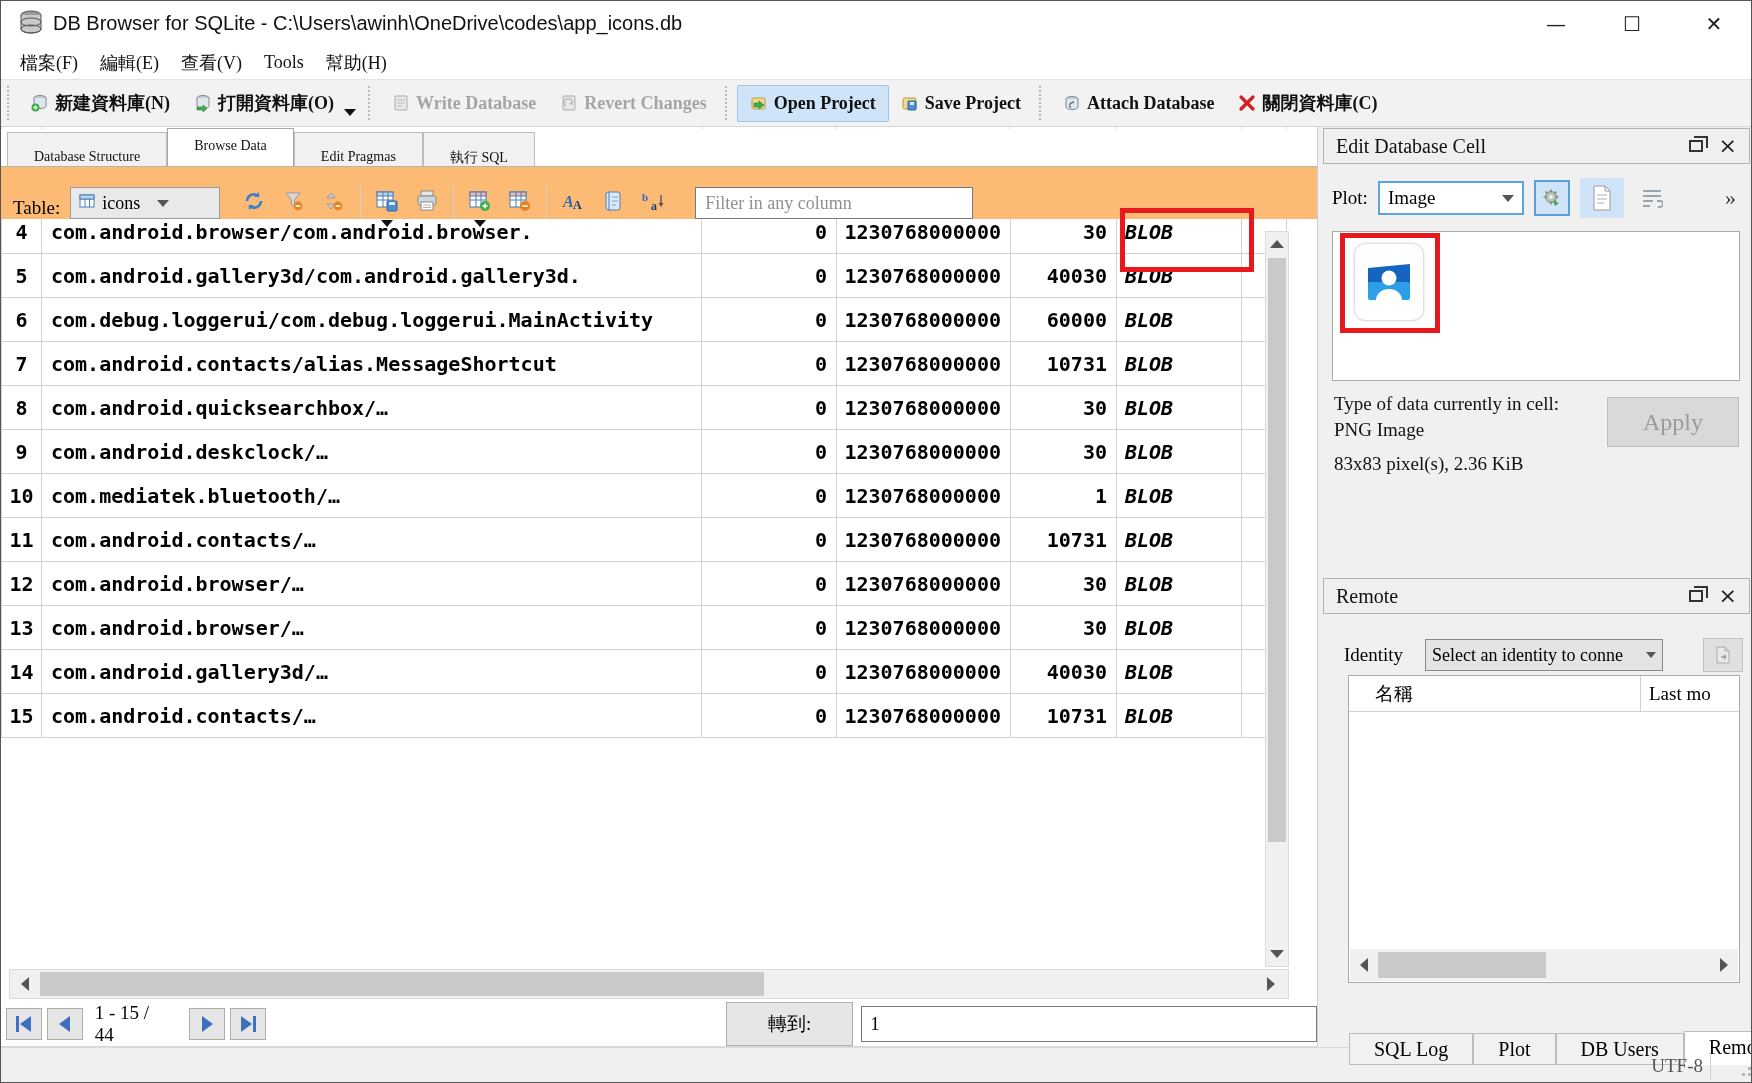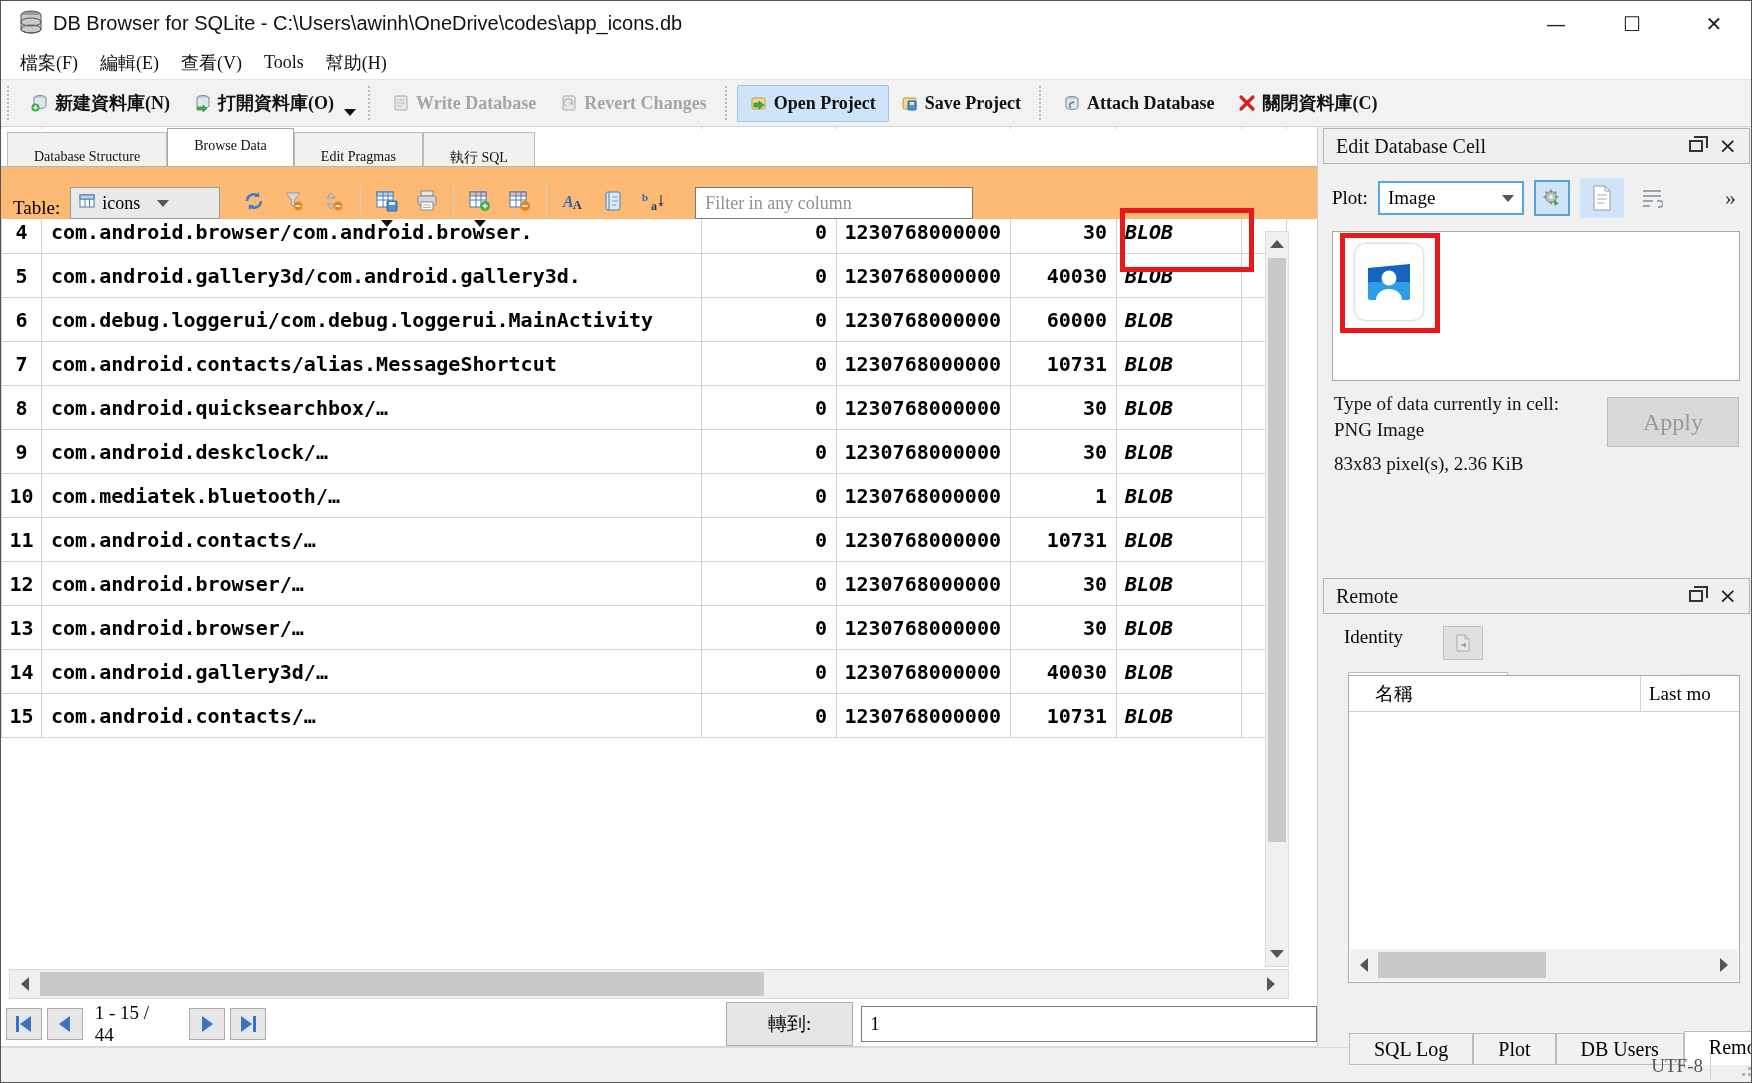--- a/index.html
+++ b/index.html
@@ -86,21 +86,21 @@
   .mode-select .carett { margin-left:auto; width:0;height:0;border-left:6px solid transparent;border-right:6px solid transparent;border-top:7px solid #555; }
   .sq-btn { width:36px; height:36px; display:flex; align-items:center; justify-content:center; }
   .sq-btn.framed { border:2px solid #5aa0d8; background:#cfe4f8; }
   .sq-btn.lit { background:#cfe4f8; width:44px; height:40px; }
   .preview { left:14px; top:104px; width:408px; height:150px; background:#fff; border:1px solid #a9a9a9; }
   .icon-tile { position:absolute; left:22px; top:12px; width:68px; height:76px; background:#fff; border-radius:10px; box-shadow:0 0 3px rgba(0,0,0,.35); display:flex; align-items:center; justify-content:center; }
   .redbox { position:absolute; border:5px solid #e8191c; }
   .apply-btn { position:absolute; right:14px; top:270px; width:132px; height:50px; background:#d9d9d9; border:1px solid #bdbdbd; color:#9a9a9a; font-size:24px; display:flex; align-items:center; justify-content:center; }
   .info-line { position:absolute; left:16px; font-size:19px; color:#111; }
 
-  .identity-row { display:flex; align-items:flex-start; margin:12px 10px 0 26px; gap:22px; font-size:19px; }
+  .identity-row { display:flex; align-items:center; margin:24px 10px 0 26px; gap:22px; font-size:19px; }
   .id-select { width:238px; height:32px; border:1px solid #8a8a8a; background:#e4e4e4; display:flex; align-items:center; font-size:18px; padding:0 6px; overflow:hidden; white-space:nowrap; }
   .id-select .carett { margin-left:auto; width:0;height:0;border-left:5px solid transparent;border-right:5px solid transparent;border-top:6px solid #555; flex:0 0 auto; }
   .id-btn { width:40px; height:34px; background:#e0e0e0; border:1px solid #c2c2c2; margin-left:18px; display:flex; align-items:center; justify-content:center; }
   .rtabs { display:flex; align-items:flex-end; margin:12px 10px 0 30px; position:relative; }
   .rtab { font-size:19px; padding:5px 18px; border:1px solid #bdbdbd; border-bottom:none; background:#f1f1f1; height:32px; white-space:nowrap; overflow:hidden; }
   .rtab.active { background:#fff; height:36px; padding-top:8px; }
   .rtab-scroll { width:26px; height:34px; background:#e3e3e3; display:flex; align-items:center; justify-content:center; }
   .remote-toolbar { display:flex; gap:22px; margin:10px 0 0 40px; align-items:center; }
   .rlist { position:absolute; left:30px; top:548px; width:392px; height:308px; background:#fff; border:1px solid #a9a9a9; }
   .rlist-header { display:flex; border-bottom:1px solid #d0d0d0; height:36px; align-items:center; font-size:19px; }
@@ -631,20 +631,24 @@
   <div class="dock-header" style="margin:26px 3px 0 5px; position:relative; top:334px;">
     <span>Remote</span>
     <span class="dock-icons">
       <span class="float-ic"></span>
       <span class="x-ic">×</span>
     </span>
   </div>
 
   <div class="identity-row" style="position:relative; top:334px;">
     <span>Identity</span>
+    <div class="id-select">
+      <span style="overflow:hidden; white-space:nowrap;">Select an identity to conne</span>
+      <span class="carett"></span>
+    </div>
     <div class="id-btn">
       <svg width="18" height="18" viewBox="0 0 18 18">
           <path d="M3 1h8l4 4v12H3z" fill="#e8e8e8" stroke="#ababab"></path>
           <path d="M11 1v4h4" fill="none" stroke="#ababab"></path>
           <path d="M7 11h5m0 0l-2-2m2 2l-2 2" stroke="#9a9a9a" stroke-width="1.4"></path>
         </svg>
     </div>
   </div>
 
   <div class="rtabs" style="position:relative; top:334px;">

